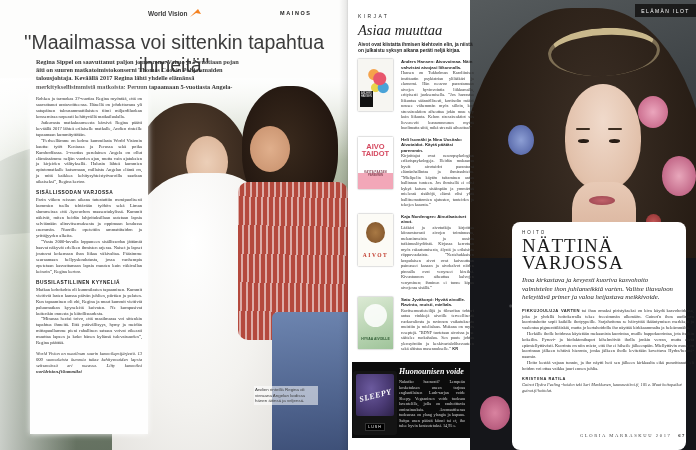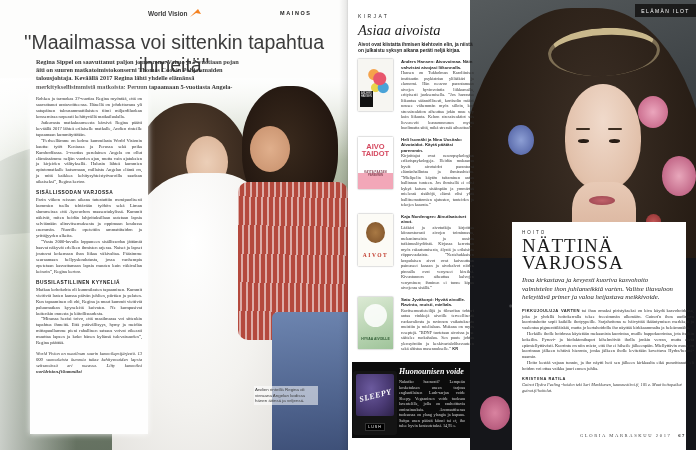--- a/index.html
+++ b/index.html
@@ -125,21 +125,21 @@
   .product .label { position:absolute; left:3px; top:3px; right:3px; height:42px; border-radius:2px;
                     background:radial-gradient(ellipse at 40% 35%, #6b5a9e 0%, #4a3a74 55%, #2c2147 100%);
                     display:flex; align-items:center; justify-content:center; }
   .product .label span { font-family:"Liberation Serif",serif; font-style:italic; font-weight:bold;
                          color:#fff; font-size:8px; transform:rotate(-14deg); letter-spacing:.5px; }
   .product .lushtag { position:absolute; left:12px; bottom:4px; width:20px; height:8px; background:#000;
                       border:0.5px solid #333; color:#fff; font-size:3.6px; letter-spacing:1px;
                       display:flex; align-items:center; justify-content:center; font-family:"Liberation Sans",sans-serif; }
 
   
-  .beauty { position:absolute; left:164px; top:222px; width:174px; height:228px; background:#fff; padding:8px 21px 0 10px; }
+  .beauty { position:absolute; left:164px; top:222px; width:174px; height:228px; background:#fff; padding:8px 21px 0 10px;border-radius:8px; }
   .beauty .eyebrow { font-size:4.5px; letter-spacing:2px; }
   .beauty-title { font-family:"Liberation Serif",serif; font-size:19px; line-height:17px; letter-spacing:1px; color:#1c1c1c; margin-top:2px; }
   .beauty-intro { font-family:"Liberation Serif",serif; font-style:italic; font-size:6.8px; line-height:8.6px;
                   color:#262626; width:156px; margin-top:5px; }
   .beauty-body { margin-top:6px; width:172px; }
   .beauty-body p { font-size:4.5px; line-height:5.8px; text-align:justify; color:#2c2c2c; }
   .beauty-body p.ind { text-indent:5px; }
   .leadin { font-family:"Liberation Sans",sans-serif; font-weight:bold; font-size:4.1px; letter-spacing:.4px; }
   .byline { font-family:"Liberation Sans",sans-serif; font-weight:bold; font-size:3.9px; letter-spacing:.6px; color:#222; margin-top:4px; }
   .credits { font-style:italic; font-size:4.3px; line-height:5.6px; color:#333; width:170px; margin-top:1.5px; }
@@ -217,21 +217,21 @@
       <div class="flower" style="left:192px;top:156px;width:34px;height:40px;background:radial-gradient(#e8a7bb,#b44f74);"></div>
       <div class="flower" style="left:176px;top:214px;width:15px;height:15px;background:radial-gradient(#c05555,#8e3030);"></div>
       <div class="m-dress"></div>
       <div class="flower" style="left:10px;top:396px;width:30px;height:34px;background:radial-gradient(#d983a0,#a84a6e);"></div>
     </div>
 
     <div class="tab">ELÄMÄN ILOT</div>
 
     <div class="books">
       <div class="eyebrow">KIRJAT</div>
-      <div class="books-title">Asiaa aivoista</div>
+      <div class="books-title">Asiaa muuttaa</div>
       <div class="books-intro">Aivot ovat kiistatta ihmisen kiehtovin elin, ja niistä on julkaistu syksyn aikana peräti neljä kirjaa.</div>
 
       <div class="book">
         <div class="cover cover1">
           <div class="spine">ANDERS HANSEN</div>
         </div>
         <div class="book-text">
           <div class="book-title">Anders Hansen: Aivovoimaa. Näin vahvistat aivojasi liikunnalla.</div>
           <div class="book-body">Hansen on Tukholman Karoliinisen instituutin psykiatrian ylilääkäri ja ekonomi. Hän neuvoo parantamaan aivojen hyvinvointia liikkumalla, erityisesti juoksemisella. ”Jos harrastaa liikuntaa säännöllisesti, kortisolin määrä nousee vähemmän myös silloin, kun stressireaktion aiheuttaa jokin muu syy kuin liikunta. Kehon stressireaktiot siis lievenevät kunnonnousun myötä huolimatta siitä, mikä stressiä aiheuttaa!”</div>
         </div>

